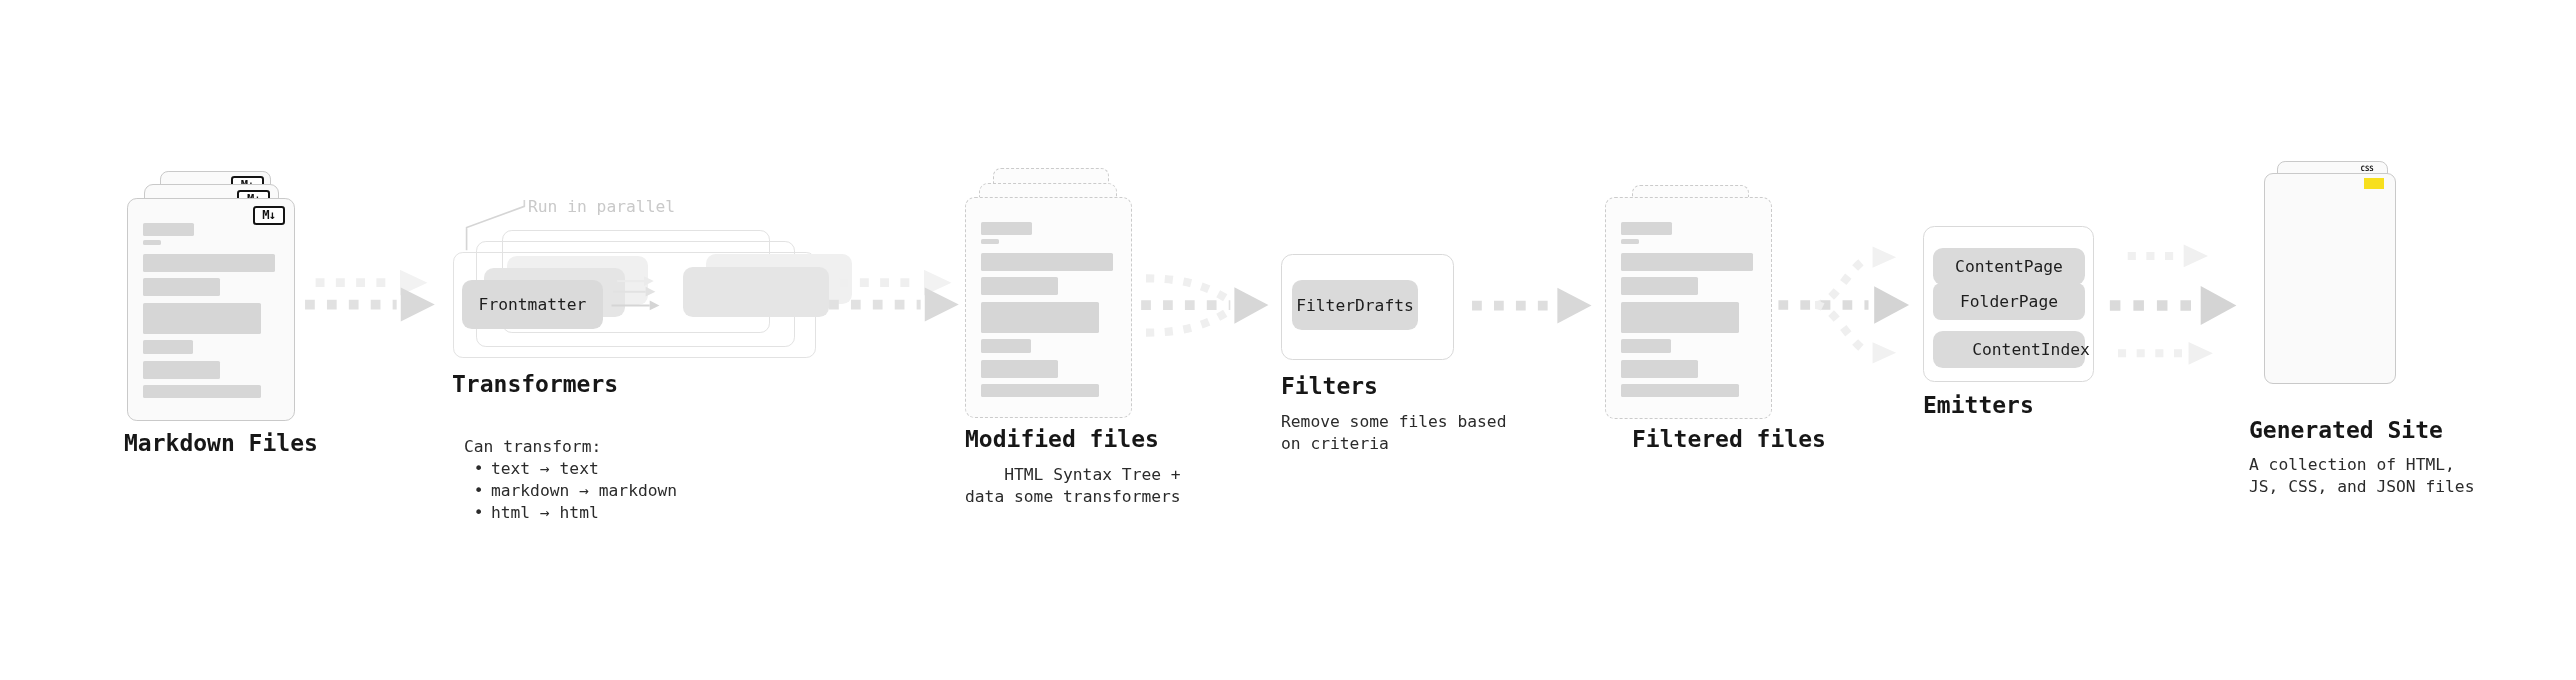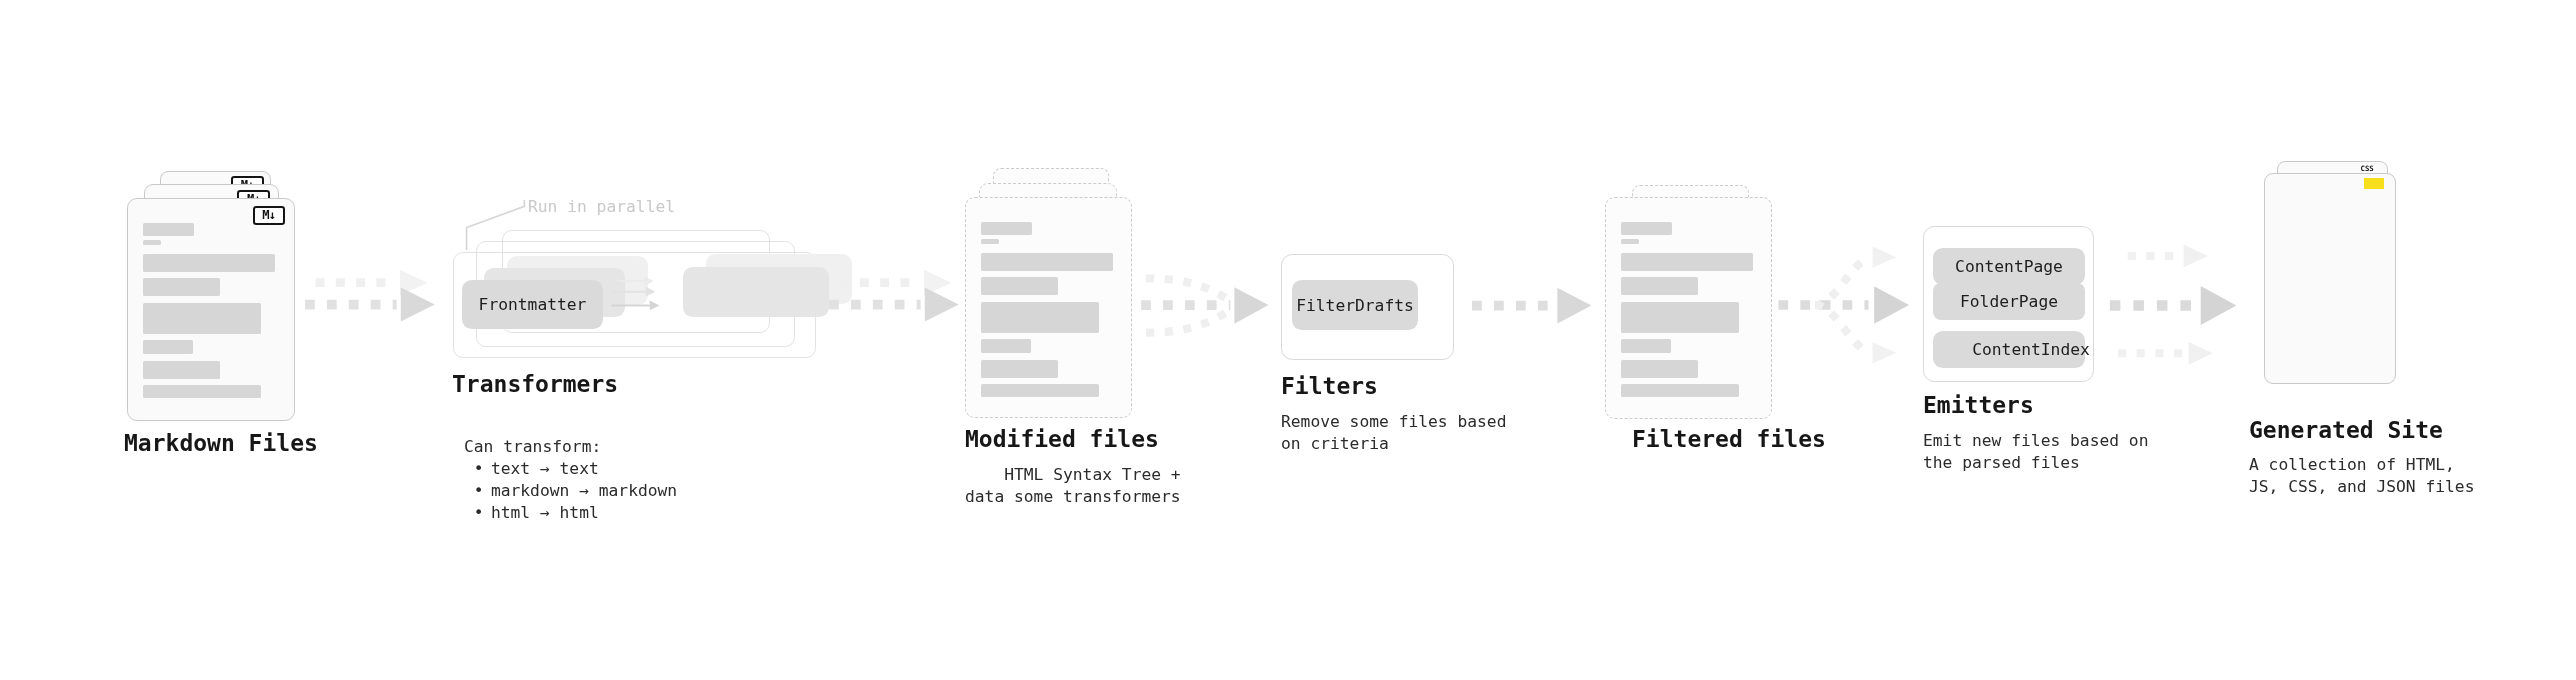--- a/index.html
+++ b/index.html
@@ -198,24 +198,20 @@
     <polygon points="121,62 121,108 164,85" fill="#d4d4d4"></polygon>
     <path d="M48,85 C72,85 88,130 114,144" fill="none" stroke="#efefef" stroke-width="10" stroke-dasharray="10 13"></path>
     <polygon points="119,131 119,157 148,144" fill="#f1f1f1"></polygon>
   </svg>
 
   <div class="panel" style="left:1923px;top:226px;width:171px;height:156px;"></div>
   <div class="pill" style="left:1933px;top:237px;width:152px;height:37px;margin-top:11px;">ContentPage</div>
   <div class="pill" style="left:1933px;top:283px;width:152px;height:37px;border-radius:8px;">FolderPage</div>
   <div class="pill" style="left:1933px;top:331px;width:152px;height:37px;padding-left:44px;">ContentIndex</div>
   <div class="stage-title" style="left:1923px;top:392px;">Emitters</div>
-  <div class="stage-desc" style="left:1923px;top:430px;">
-    <div>Emit new files based on</div>
-    <div>the parsed files</div>
-  </div>
 
   <svg class="svg-abs" style="left:2105px;top:234px;" width="146" height="138" viewBox="0 0 180 170">
     <g>
       <line x1="28" y1="27" x2="92" y2="27" stroke="#f0f0f0" stroke-width="10" stroke-dasharray="10 13"></line>
       <polygon points="97,13 97,41 127,27" fill="#f0f0f0"></polygon>
     </g>
     <g>
       <line x1="6" y1="88" x2="112" y2="88" stroke="#dadada" stroke-width="13" stroke-dasharray="13 16"></line>
       <polygon points="118,64 118,112 162,88" fill="#d4d4d4"></polygon>
     </g>

